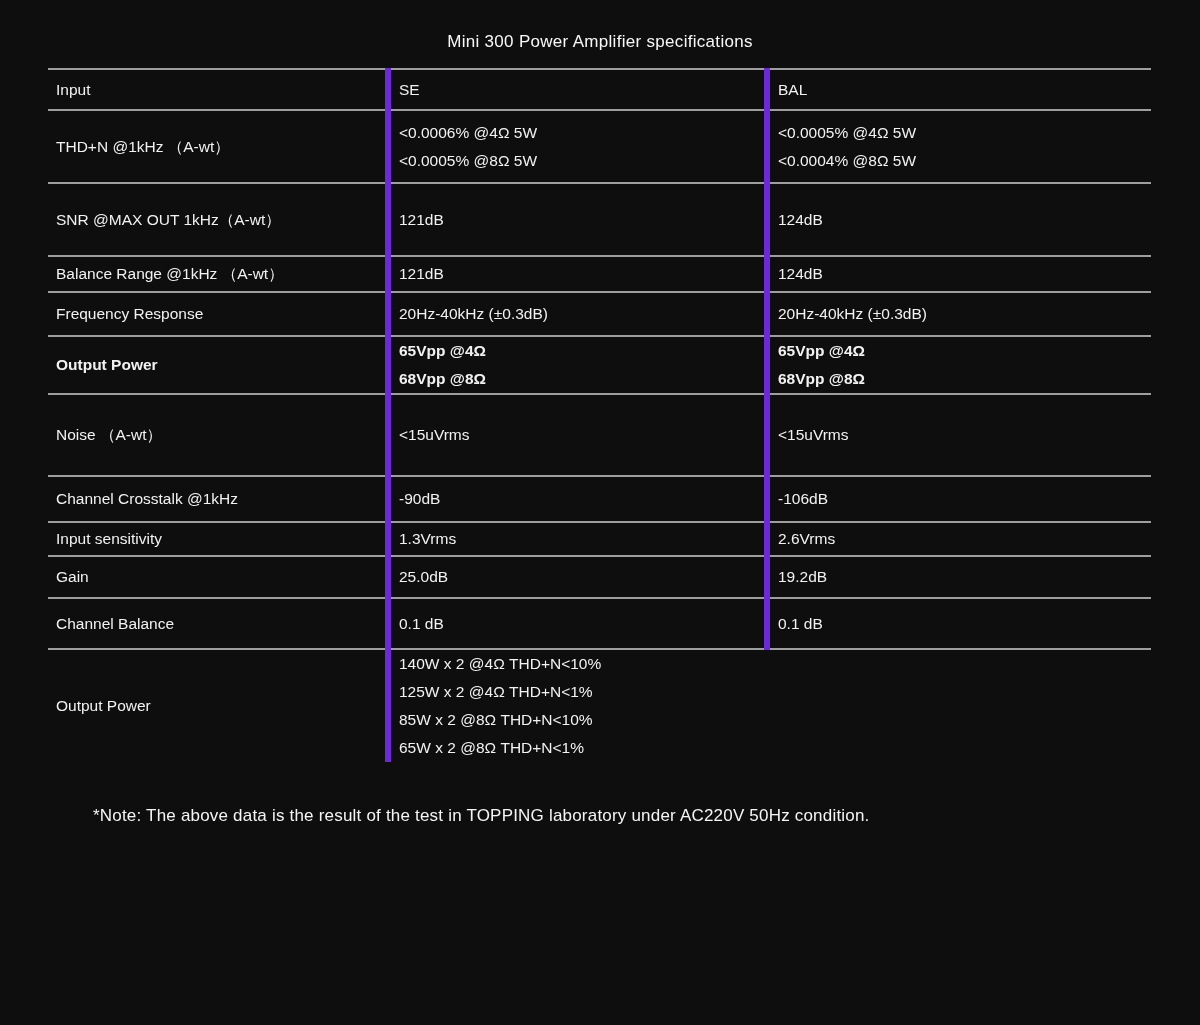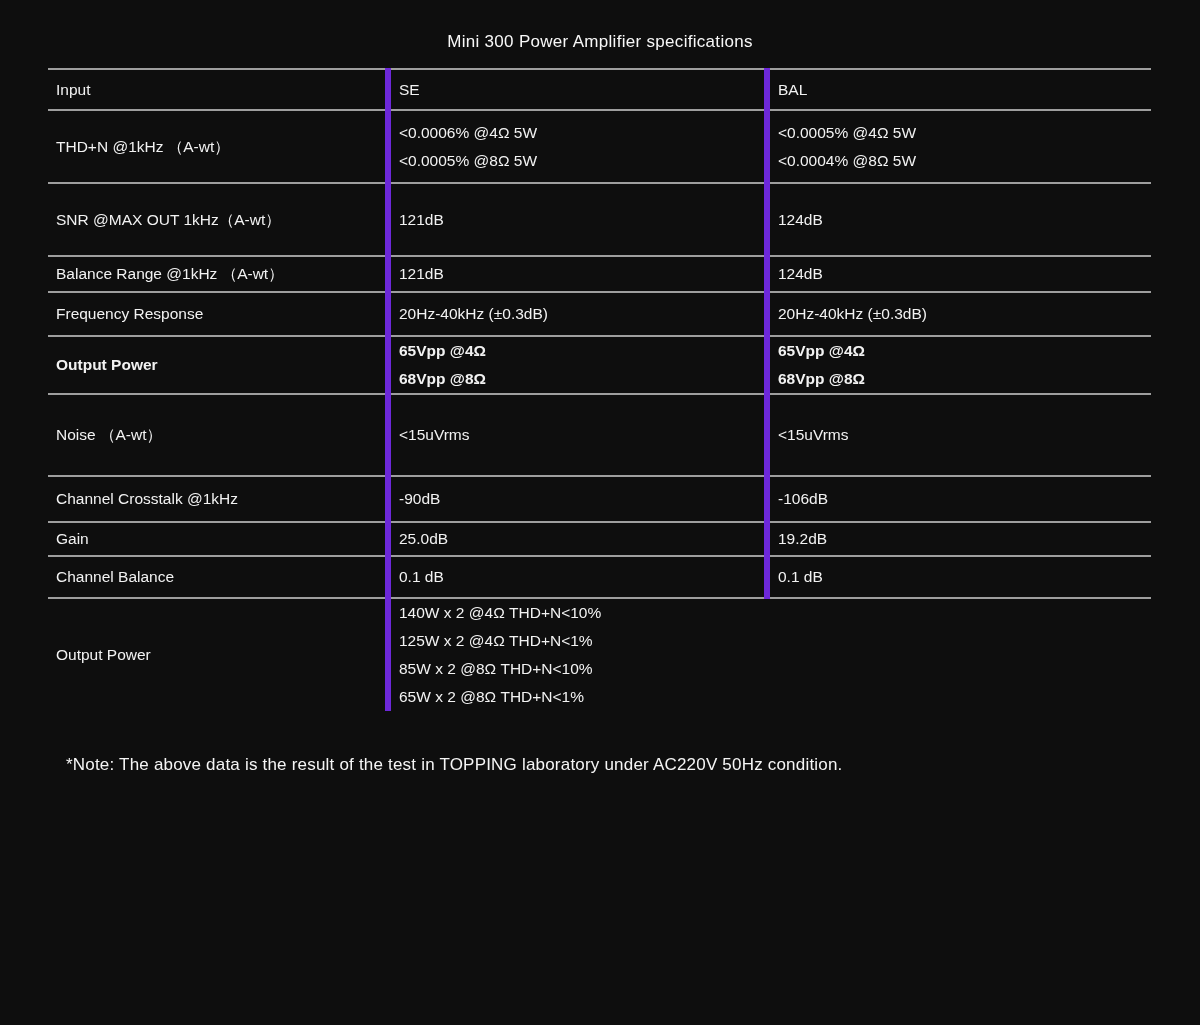--- a/index.html
+++ b/index.html
@@ -55,21 +55,21 @@
   table.spec tr:nth-child(7) { height: 82px; }
   table.spec tr:nth-child(8) { height: 46px; }
   table.spec tr:nth-child(9) { height: 34px; }
   table.spec tr:nth-child(10){ height: 42px; }
   table.spec tr:nth-child(11){ height: 51px; margin-top: 27px; }
   table.spec tr:nth-child(12){ height: 42px; }
   table.spec tr:nth-child(13){ height: 166px; }
   table.spec tr:nth-child(14){ height: 43px; }
   .note {
     margin-top: 44px;
-    padding-left: 66px;
+    padding-left: 93px;
     font-size: 17px;
     color: #f5f5f5;
     letter-spacing: 0.2px;
   }
 </style>
 </head>
 <body>
 
 <div class="page">
 
@@ -163,20 +163,31 @@
           </td>
           <td class="c-val divider">
             <div>-90dB</div>
           </td>
           <td class="c-val divider">
             <div>-106dB</div>
           </td>
         </tr>
         <tr>
           <td class="c-label">
+            <div>Input sensitivity</div>
+          </td>
+          <td class="c-val divider">
+            <div>1.3Vrms</div>
+          </td>
+          <td class="c-val divider">
+            <div>2.6Vrms</div>
+          </td>
+        </tr>
+        <tr>
+          <td class="c-label">
             <div>Gain</div>
           </td>
           <td class="c-val divider">
             <div>25.0dB</div>
           </td>
           <td class="c-val divider">
             <div>19.2dB</div>
           </td>
         </tr>
         <tr>

